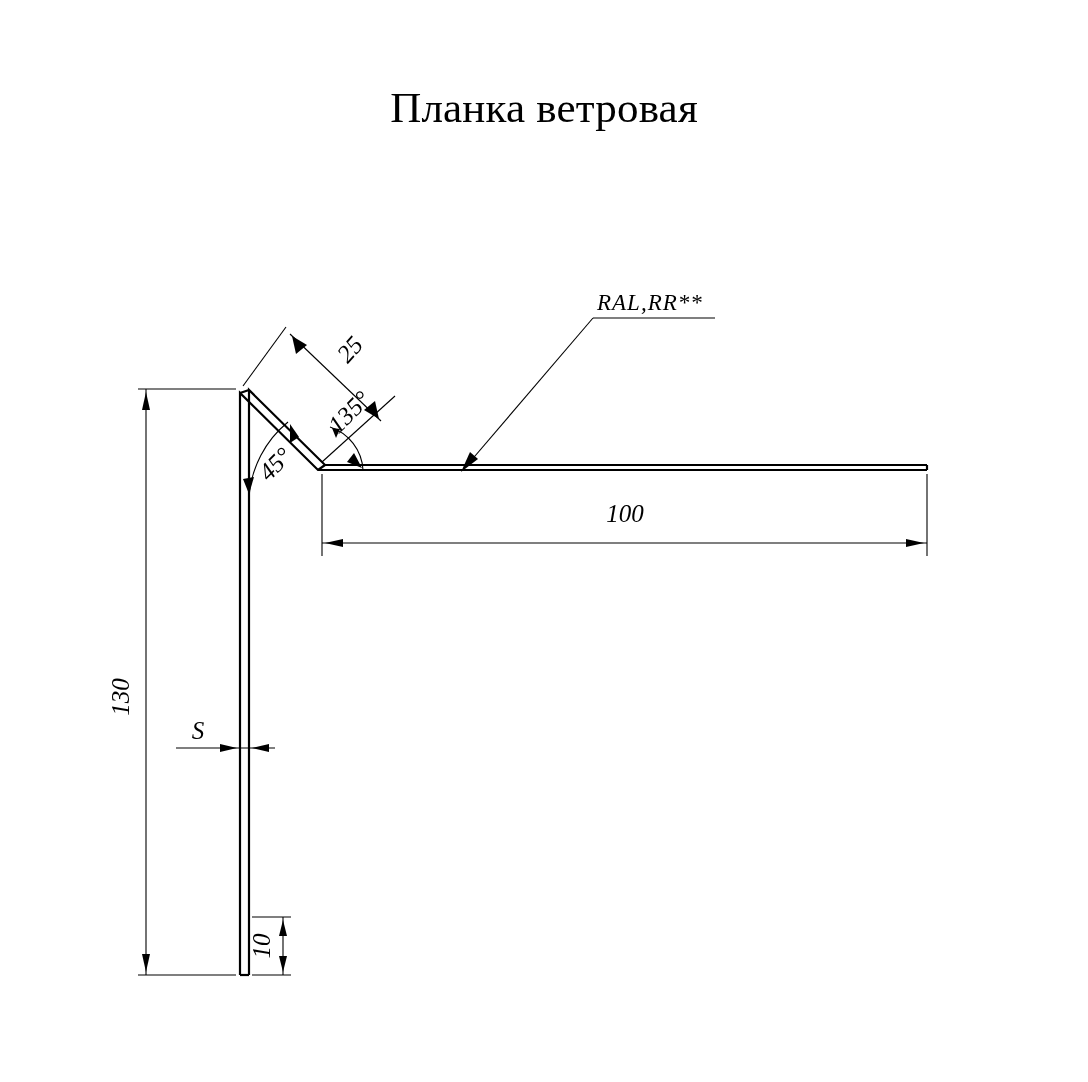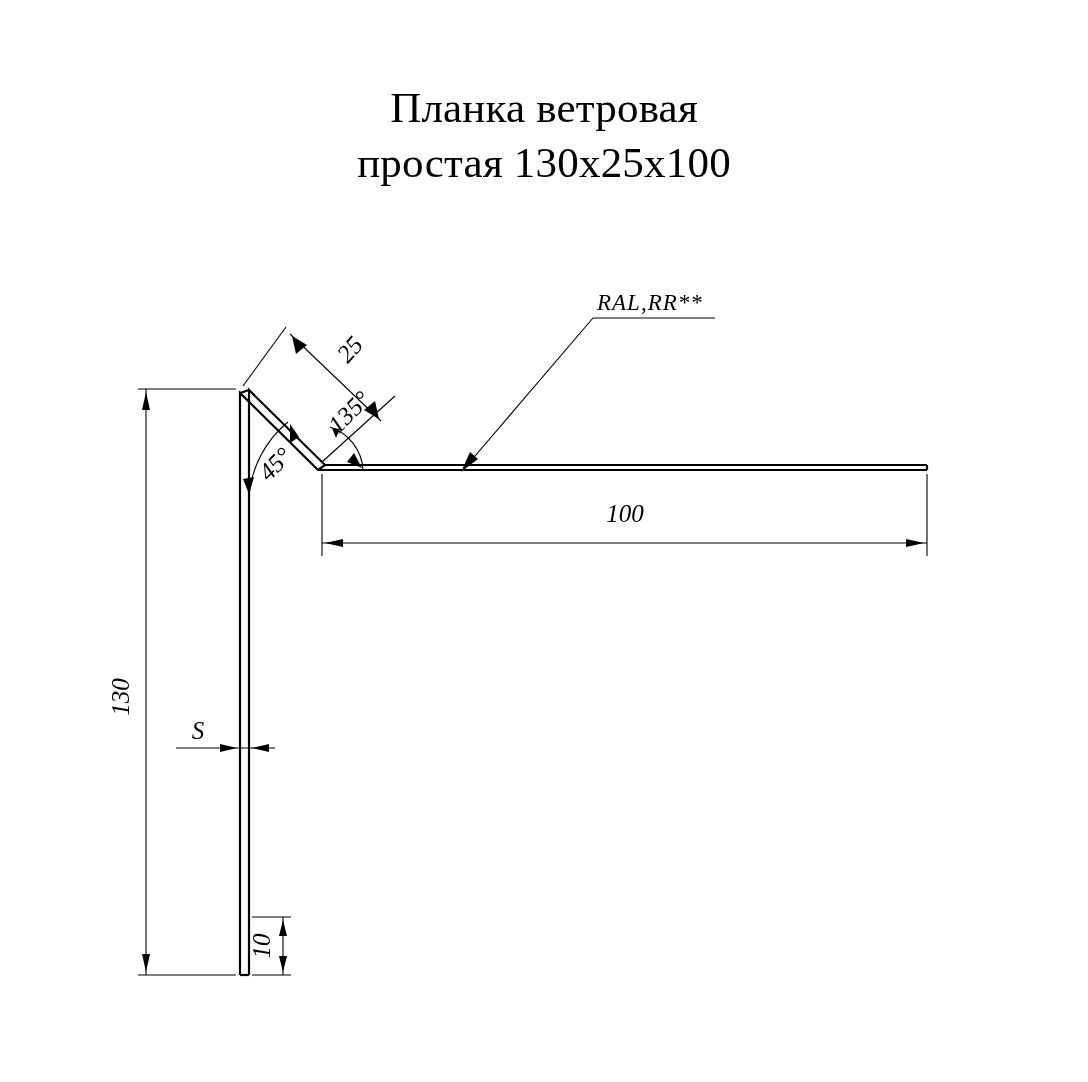--- a/index.html
+++ b/index.html
@@ -83,21 +83,20 @@
     letter-spacing: 1px;
   }
 </style>
 </head>
 <body>
 
 <div id="drawing-root">
 
   <div class="title-block">
     <span class="line">Планка ветровая</span>
-    <span class="line">простая 130x25x100</span>
   </div>
 
   <svg class="diagram" viewBox="0 0 1088 1082">
 
     <g>
       <path class="part-line" d="M 240 975 L 240 393 L 318 470 L 927 470"></path>
       <path class="part-line" d="M 249 975 L 249 390 L 249 390 L 325 465 L 927 465"></path>
       <path class="part-line" d="M 240 975 L 249 975"></path>
       <path class="part-line" d="M 927 465 L 927 470"></path>
       <path class="part-line" d="M 240 393 L 249 390"></path>

